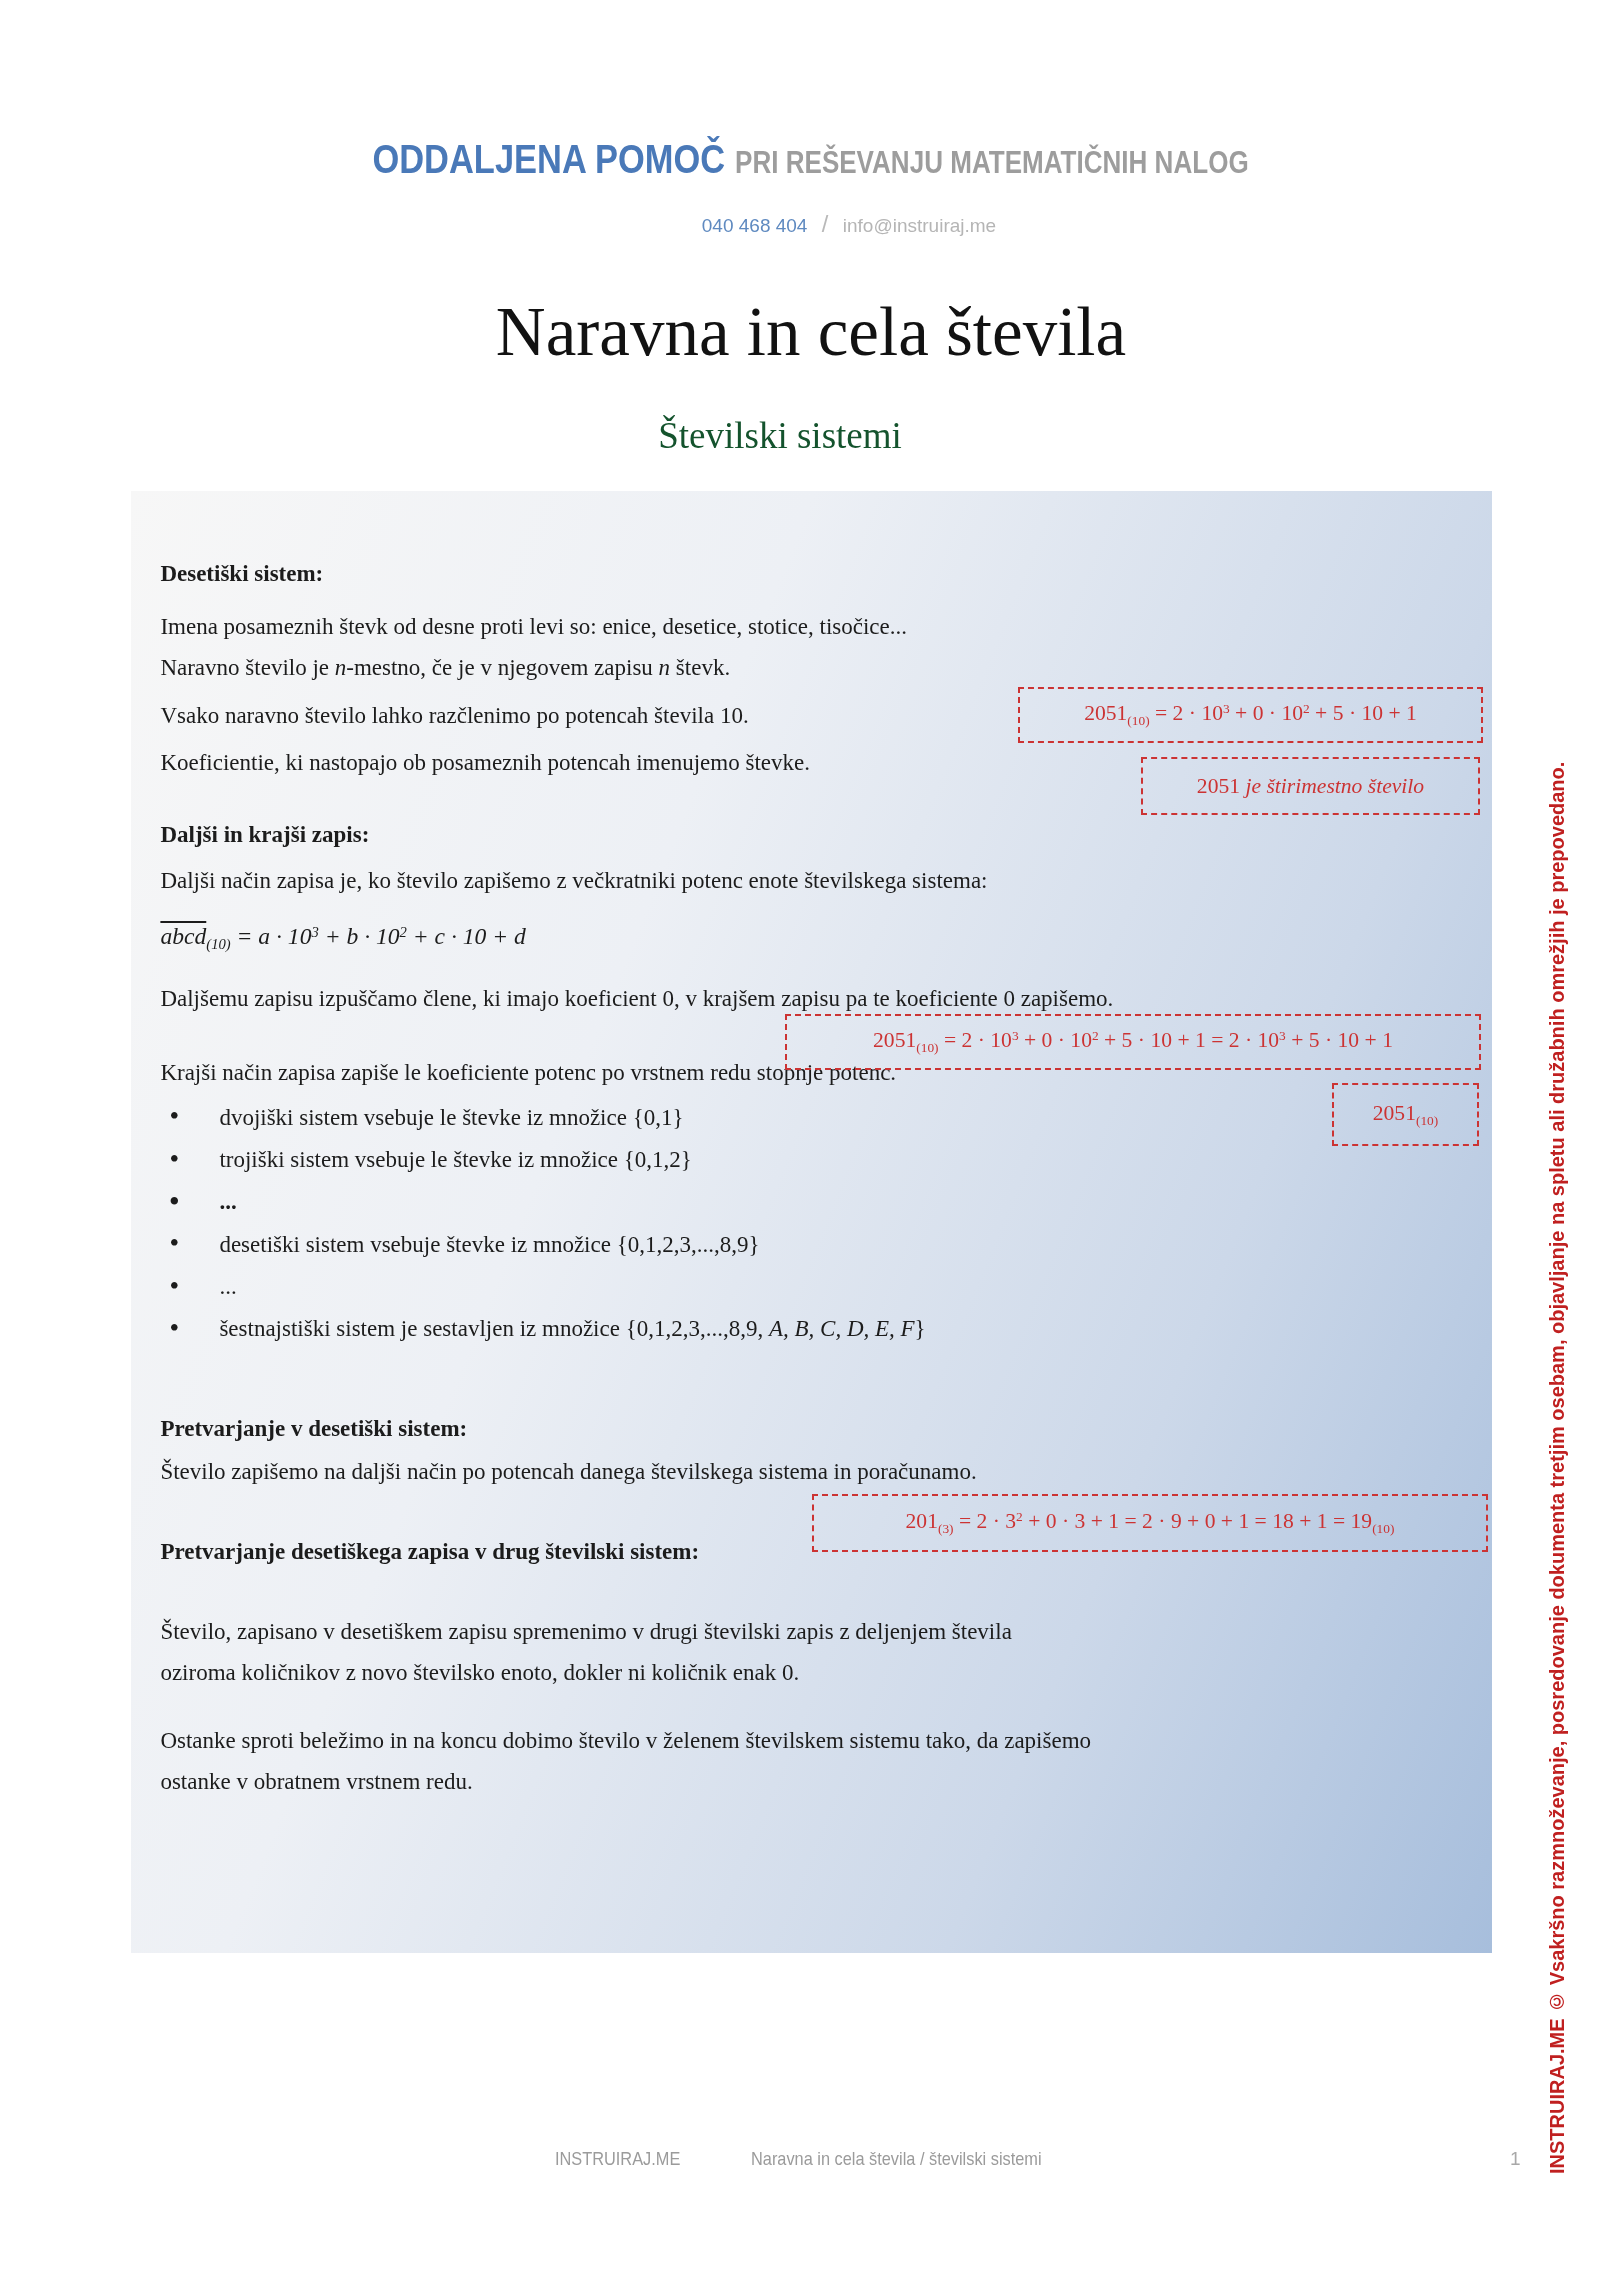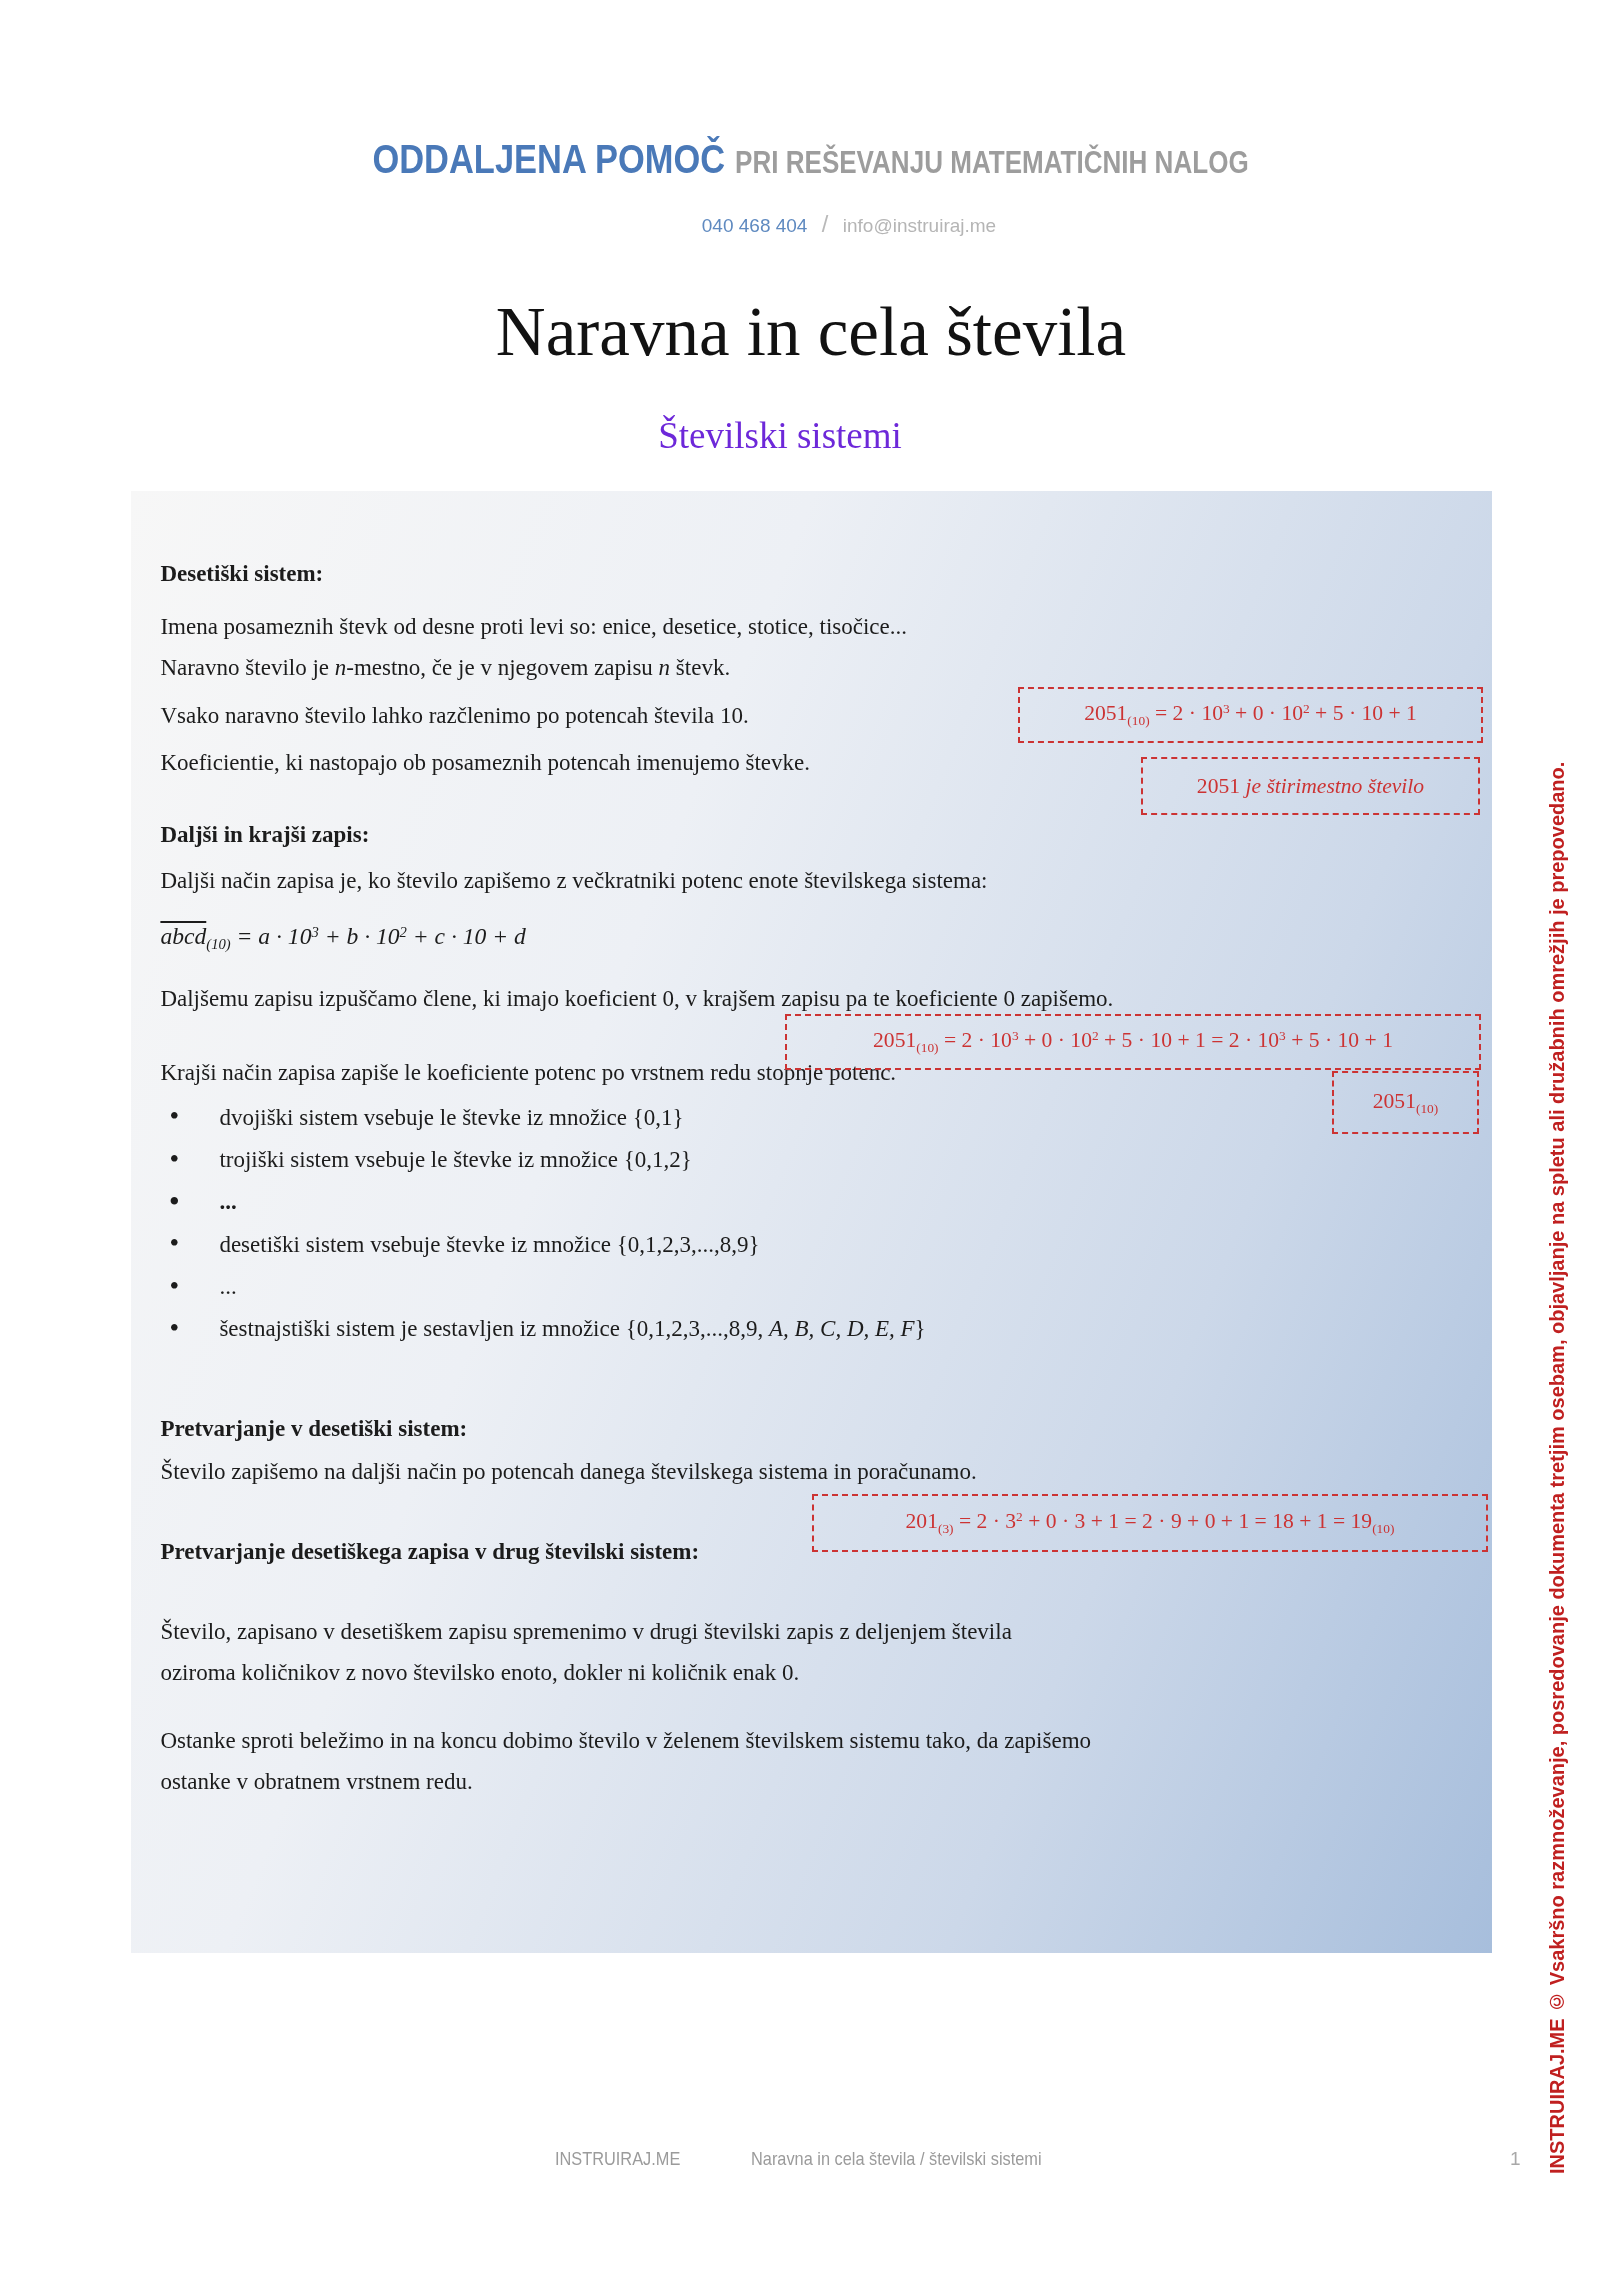--- a/index.html
+++ b/index.html
@@ -24,21 +24,21 @@
   }
   .contact{position:absolute;top:211px;left:16px;width:1622px;text-align:center;
     font-family:"Liberation Sans","DejaVu Sans",sans-serif;font-size:19px;margin-left:22px;}
   .contact .phone{color:#5f8ac0;}
   .contact .slash{color:#b9b9b9;font-size:23.6px;margin:0 14.4px;font-weight:300;}
   .contact .email{color:#b5b5b5;}
   
   .doc-title{position:absolute;top:293px;left:0;width:1622px;text-align:center;
     font-size:69px;color:#121212;}
   .doc-subtitle{position:absolute;top:414px;left:0;width:1560px;text-align:center;
-    font-size:37px;color:#6d28d9;}
+    font-size:37px;color:#14532d;}
   
   .content-box{
     position:absolute;left:131px;top:491px;width:1361px;height:1462px;
     background:linear-gradient(112deg,#f7f7f7 0%,#edf0f5 35%,#ccd8e9 72%,#a7bedc 100%);
   }
   .box-inner{padding:62px 79px 0 29.4px;}
   .p,.hd{font-size:23px;line-height:41px;margin:0;}
   .hd{font-weight:bold;}
   .var{font-style:italic;}
   .mt18{margin-top:11.8px;} .mt11{margin-top:7.2px;} .mt9{margin-top:5.9px;}
@@ -61,21 +61,21 @@
     position:absolute;
     border:2px dashed #cc3333;color:#cc3333;
     display:flex;align-items:center;justify-content:center;
     font-size:21.6px;white-space:nowrap;
     background:transparent;
   }
   .rbox .it{font-style:italic;}
   .rbox1{left:887px;top:196px;width:461px;height:52px;}
   .rbox2{left:1010px;top:266px;width:335px;height:54px;}
   .rbox3{left:654px;top:523px;width:692px;height:52px;}
-  .rbox4{left:1201px;top:580px;width:143px;height:59px;}
+  .rbox4{left:1201px;top:592px;width:143px;height:59px;}
   .rbox5{left:681px;top:1003px;width:672px;height:54px;}
   
   .watermark{
     position:absolute;top:826px;right:47px;height:1348px;width:29px;
     writing-mode:vertical-rl;transform:rotate(180deg);
     font-family:"Liberation Sans","DejaVu Sans",sans-serif;
     font-weight:bold;font-size:20px;color:#c02020;
     white-space:nowrap;
   }
   

